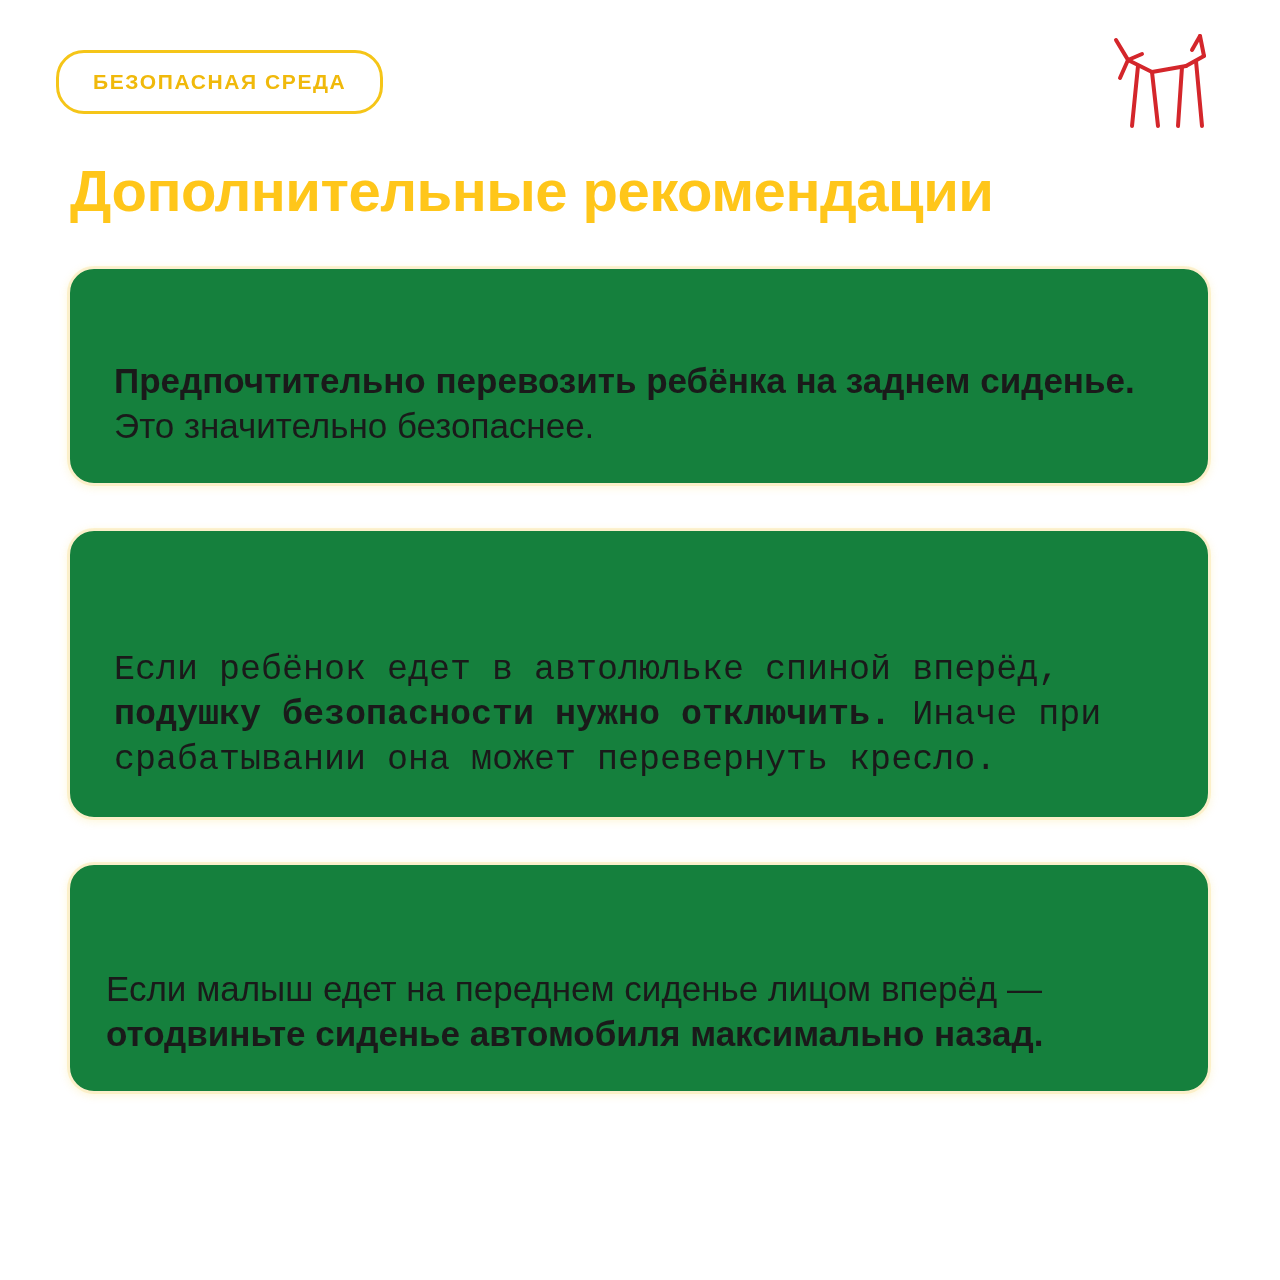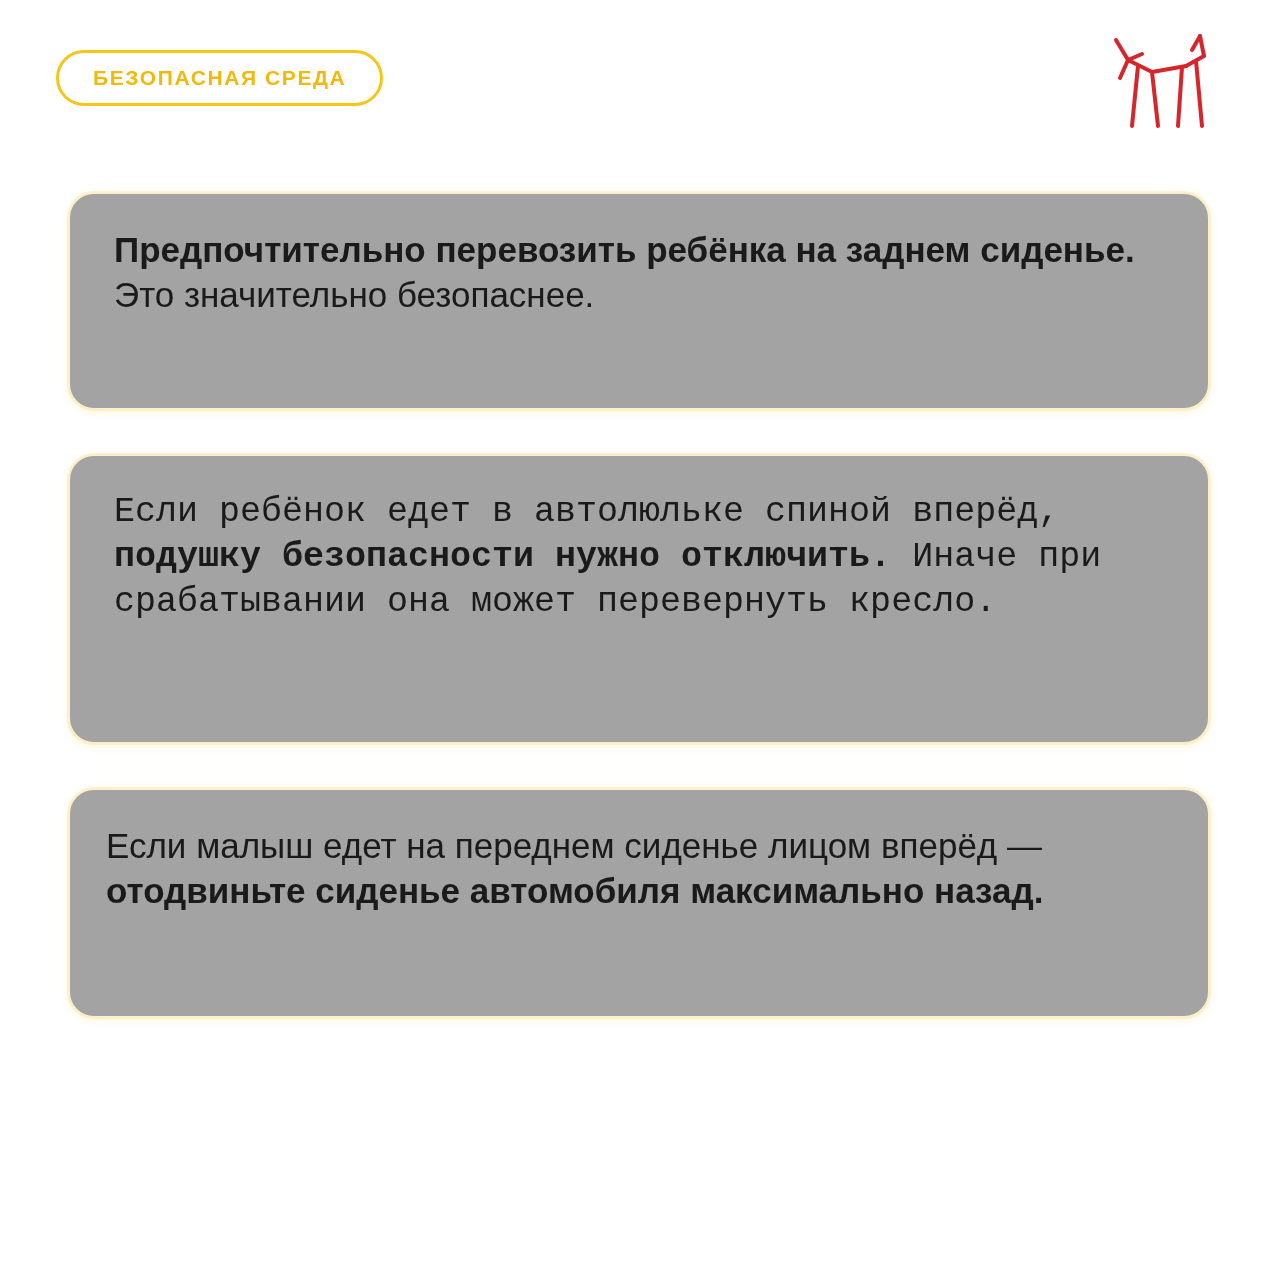--- a/index.html
+++ b/index.html
@@ -25,21 +25,21 @@
   
   .header {
     position: relative;
     height: 150px;
   }
 
   .badge {
     position: absolute;
     left: 56px;
     top: 50px;
-    height: 56px;
+    height: 64px;
     display: flex;
     align-items: center;
     padding: 8px 34px;
     border: 3px solid #F5C518;
     border-radius: 28px;
     box-sizing: border-box;
   }
   .badge-label {
     font-size: 21px;
     font-weight: bold;
@@ -69,29 +69,29 @@
   
   .cards {
     margin-top: 42px;
     padding: 0 70px 0 68px;
     display: flex;
     flex-direction: column;
     gap: 44px;
   }
 
   .card {
-    background: #a3a3a3;
+    background: #15803d;
     border: 2px solid #FBEFCB;
     border-radius: 26px;
     box-shadow: 0 2px 10px rgba(245, 197, 24, 0.18),
                 0 0 0 1px rgba(250, 225, 150, 0.35);
     box-sizing: border-box;
     padding: 34px 42px 34px 44px;
     display: flex;
-    align-items: flex-start;
+    align-items: flex-end;
   }
 
   .card-text {
     font-size: 35px;
     line-height: 1.28;
     color: #1a1a1a;
     font-weight: normal;
   }
   .card-text b {
     font-weight: bold;
@@ -122,20 +122,21 @@
         <path d="M92 6 L84 20"></path>
         <path d="M30 36 L24 96"></path>
         <path d="M44 42 L50 96"></path>
         <path d="M74 37 L70 96"></path>
         <path d="M88 31 L94 96"></path>
         <path d="M20 30 L34 24"></path>
       </svg>
     </div>
   </div>
 
+  <h1 class="title">Дополнительные рекомендации</h1>
 
   <div class="cards">
 
     <div class="card card-1">
       <div class="card-text">
         <b>Предпочтительно перевозить ребёнка на заднем сиденье.</b><span> Это значительно безопаснее.</span>
       </div>
     </div>
 
     <div class="card card-2">

